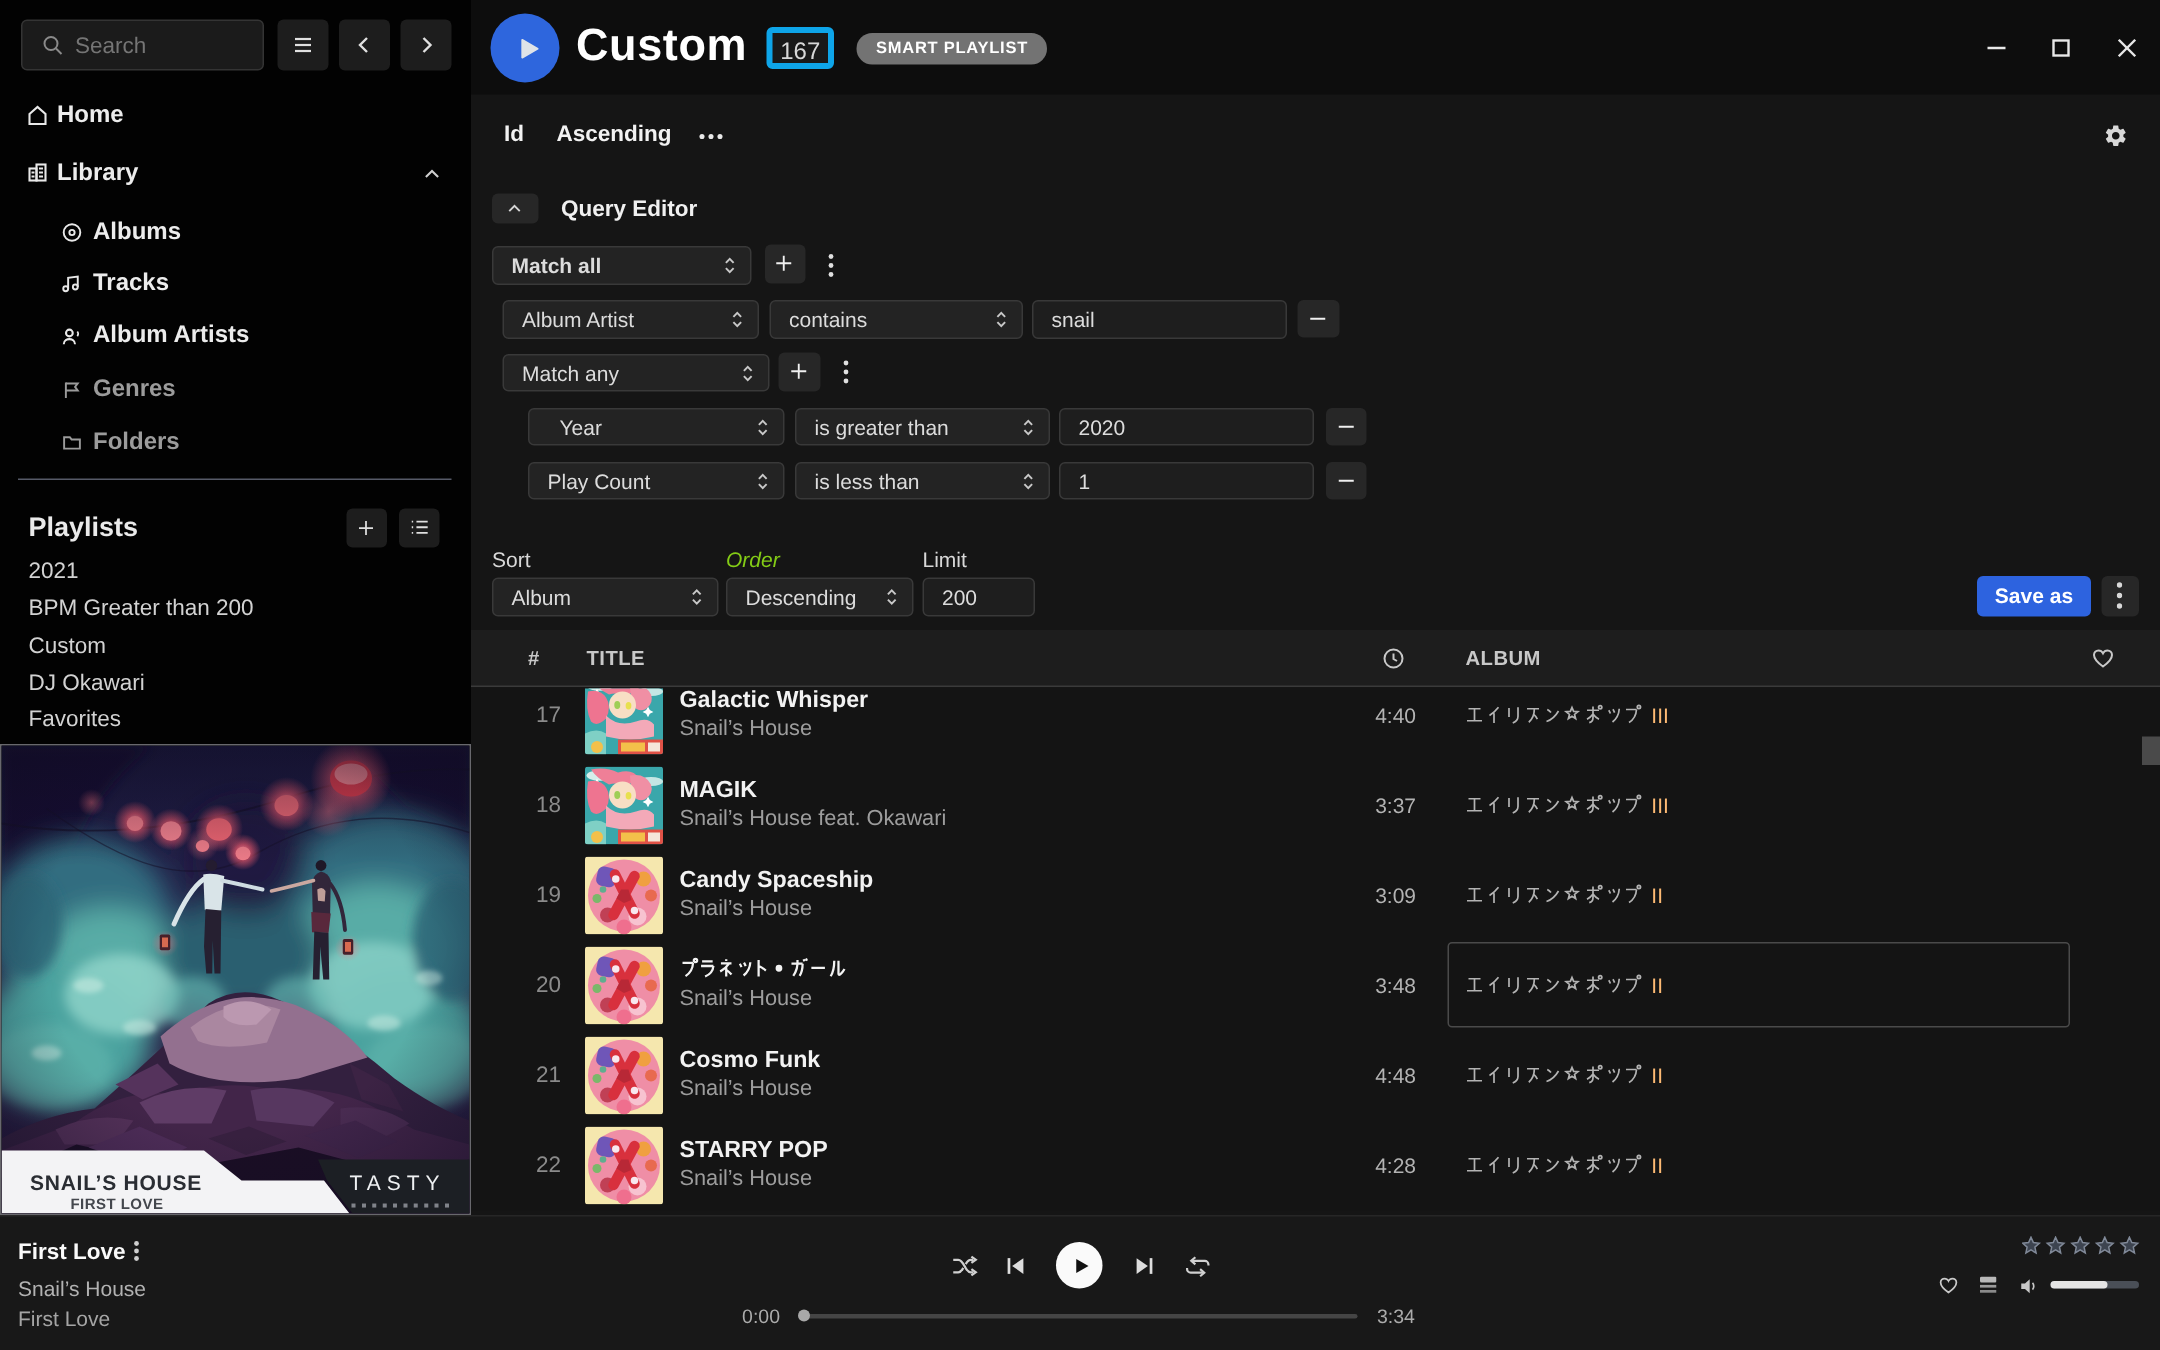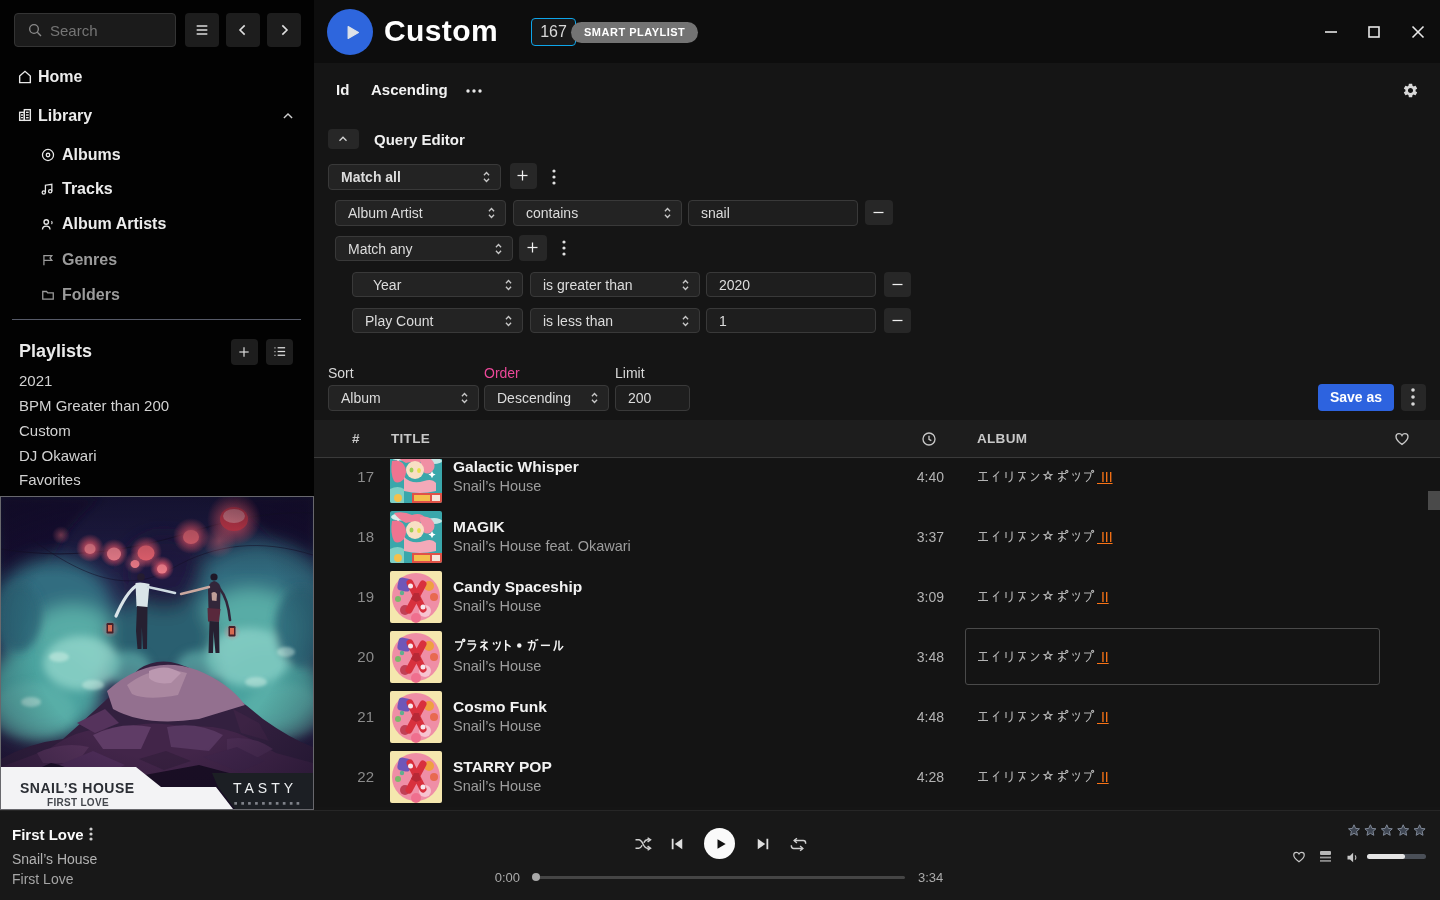--- a/index.html
+++ b/index.html
@@ -20,21 +20,21 @@
   
   #thead { position:absolute; left:0; top:420px; width:1126px; height:38px; background:#1d1d1d; border-bottom:1px solid #3a3a3a; }
   .hcell { position:absolute; top:0; height:38px; line-height:38px; color:#c8c8c8; font-size:13.5px; font-weight:bold; letter-spacing:0.3px; }
   #rows { position:absolute; left:0; top:459px; width:1126px; height:348px; overflow:hidden; background:#141414; }
   .row { position:absolute; left:0; width:1126px; height:60px; }
   .rnum { position:absolute; left:20px; width:40px; top:21px; text-align:right; color:#8b8b8b; font-size:15px; }
   .thumb { position:absolute; left:76px; top:4px; width:52px; height:52px; border-radius:2px; overflow:hidden; }
   .rtitle { position:absolute; left:139px; top:11px; color:#f2f2f2; font-size:15.5px; font-weight:bold; }
   .rartist { position:absolute; left:139px; top:31px; color:#9d9d9d; font-size:14.5px; }
   .rdur { position:absolute; left:560px; width:70px; top:22px; text-align:right; color:#b3b3b3; font-size:14px; }
-  .ralbum { position:absolute; left:663px; top:22px; color:#f97316; font-size:14px;text-decoration:underline; }
+  .ralbum { position:absolute; left:663px; top:22px; color:#fdba74; font-size:14px; }
   
   #player { position:absolute; left:0; top:810px; width:1440px; height:90px; background:#181818; border-top:1px solid #262626; }
 </style>
 </head>
 <body>
 <div id="page">
   <svg width="0" height="0" style="position:absolute">
     <defs>
       <g id="a3">
         <rect width="52" height="52" fill="#3aa7ab"></rect>
@@ -387,21 +387,21 @@
   </div>
 
   <div id="main">
     <div id="topband">
       <div style="position:absolute;left:13px;top:9px;width:46px;height:46px;border-radius:50%;background:#2e66dd;">
         <svg width="19" height="19" viewBox="0 0 24 24" style="position:absolute;left:16px;top:13.5px;" fill="#dfe3e8">
             <path d="M6.5 4.5 L19.5 12 L6.5 19.5 Z" stroke="#dfe3e8" stroke-width="1.5" stroke-linejoin="round"></path>
           </svg>
       </div>
       <span style="position:absolute;left:70px;top:14px;color:#fff;font-size:30px;font-weight:bold;letter-spacing:0.4px;">Custom</span>
-      <div style="position:absolute;left:197px;top:18px;width:45px;height:28px;background:#191919;border:1px solid #0ea5e9;border-radius:4px;color:#d8d8d8;font-size:16px;text-align:center;line-height:25px;margin-left:20px;">167</div>
+      <div style="position:absolute;left:197px;top:18px;width:45px;height:28px;background:#191919;border:4px solid #0ea5e9;border-radius:4px;color:#d8d8d8;font-size:16px;text-align:center;line-height:25px;">167</div>
       <div style="position:absolute;left:257px;top:22px;height:21px;padding:0 13px;background:#737373;border-radius:10.5px;color:#fff;font-size:11px;font-weight:bold;letter-spacing:0.5px;line-height:21px;">SMART PLAYLIST</div>
 
       <svg width="14" height="14" viewBox="0 0 14 14" style="position:absolute;left:1010px;top:25px;" stroke="#e8e8e8" stroke-width="1.6">
           <line x1="1" y1="7" x2="13" y2="7"></line>
         </svg>
       <svg width="14" height="14" viewBox="0 0 14 14" style="position:absolute;left:1053px;top:25px;" fill="none" stroke="#e8e8e8" stroke-width="1.6">
           <rect x="2" y="2" width="10" height="10"></rect>
         </svg>
       <svg width="14" height="14" viewBox="0 0 14 14" style="position:absolute;left:1097px;top:25px;" stroke="#e8e8e8" stroke-width="1.6">
           <line x1="1.5" y1="1.5" x2="12.5" y2="12.5"></line>
@@ -498,21 +498,21 @@
           <polyline points="1,9 4,12.2 7,9"></polyline>
         </svg></div>
     <div class="inp" style="left:392px;top:308px;width:170px;height:25px;">1</div>
     <div class="qbtn" style="left:570px;top:308px;width:27px;height:25px;">
       <svg width="15" height="15" viewBox="0 0 24 24" style="position:absolute;left:6px;top:5px;" fill="none" stroke="#f0f0f0" stroke-width="2">
           <line x1="4" y1="12" x2="20" y2="12"></line>
         </svg>
     </div>
 
     <span style="position:absolute;left:14px;top:365px;color:#d8d8d8;font-size:14px;">Sort</span>
-    <span style="position:absolute;left:170px;top:365px;color:#ec4899;font-size:14px;">Order</span>
+    <span style="position:absolute;left:170px;top:365px;color:#84cc16;font-size:14px;font-style:italic;">Order</span>
     <span style="position:absolute;left:301px;top:365px;color:#d8d8d8;font-size:14px;">Limit</span>
     <div class="sel" style="left:14px;top:385px;width:151px;height:26px;">Album<svg class="caret" viewBox="0 0 8 14" fill="none" stroke="#c8c8c8" stroke-width="1.5">
           <polyline points="1,5 4,1.8 7,5"></polyline>
           <polyline points="1,9 4,12.2 7,9"></polyline>
         </svg></div>
     <div class="sel" style="left:170px;top:385px;width:125px;height:26px;">Descending<svg class="caret" viewBox="0 0 8 14" fill="none" stroke="#c8c8c8" stroke-width="1.5">
           <polyline points="1,5 4,1.8 7,5"></polyline>
           <polyline points="1,9 4,12.2 7,9"></polyline>
         </svg></div>
     <div class="inp" style="left:301px;top:385px;width:75px;height:26px;">200</div>

